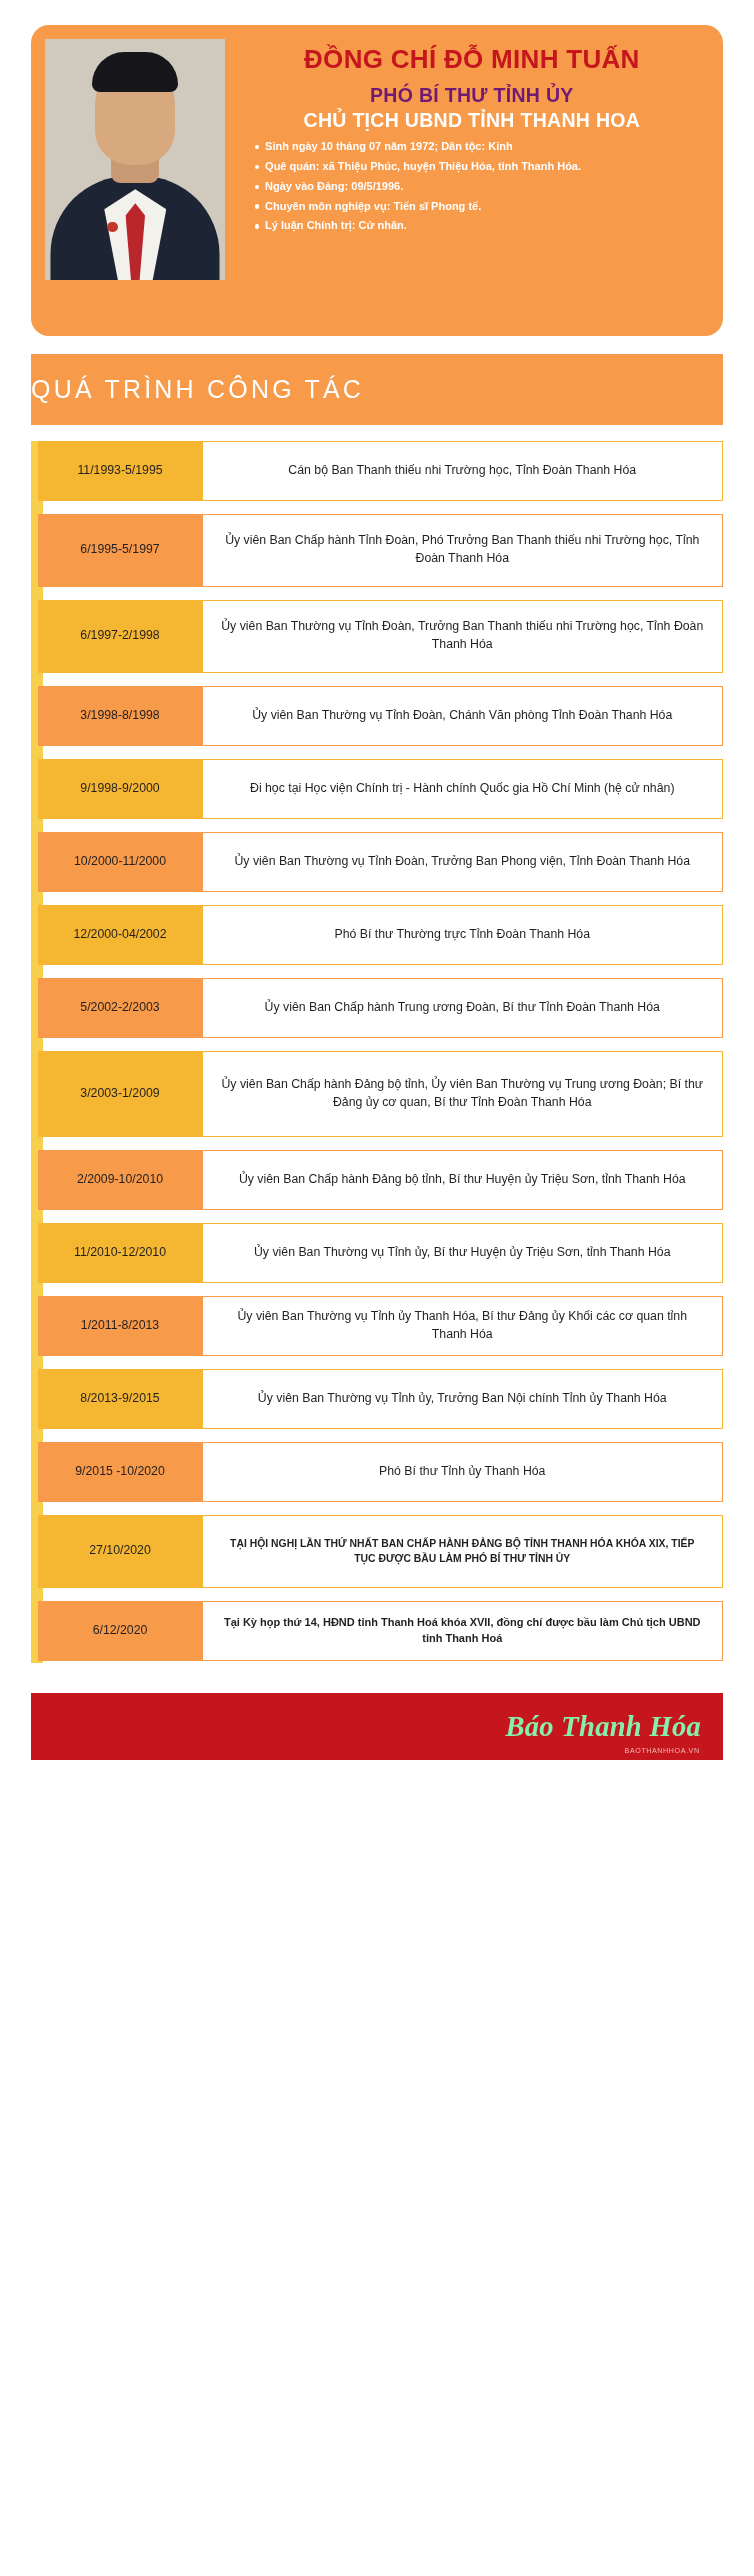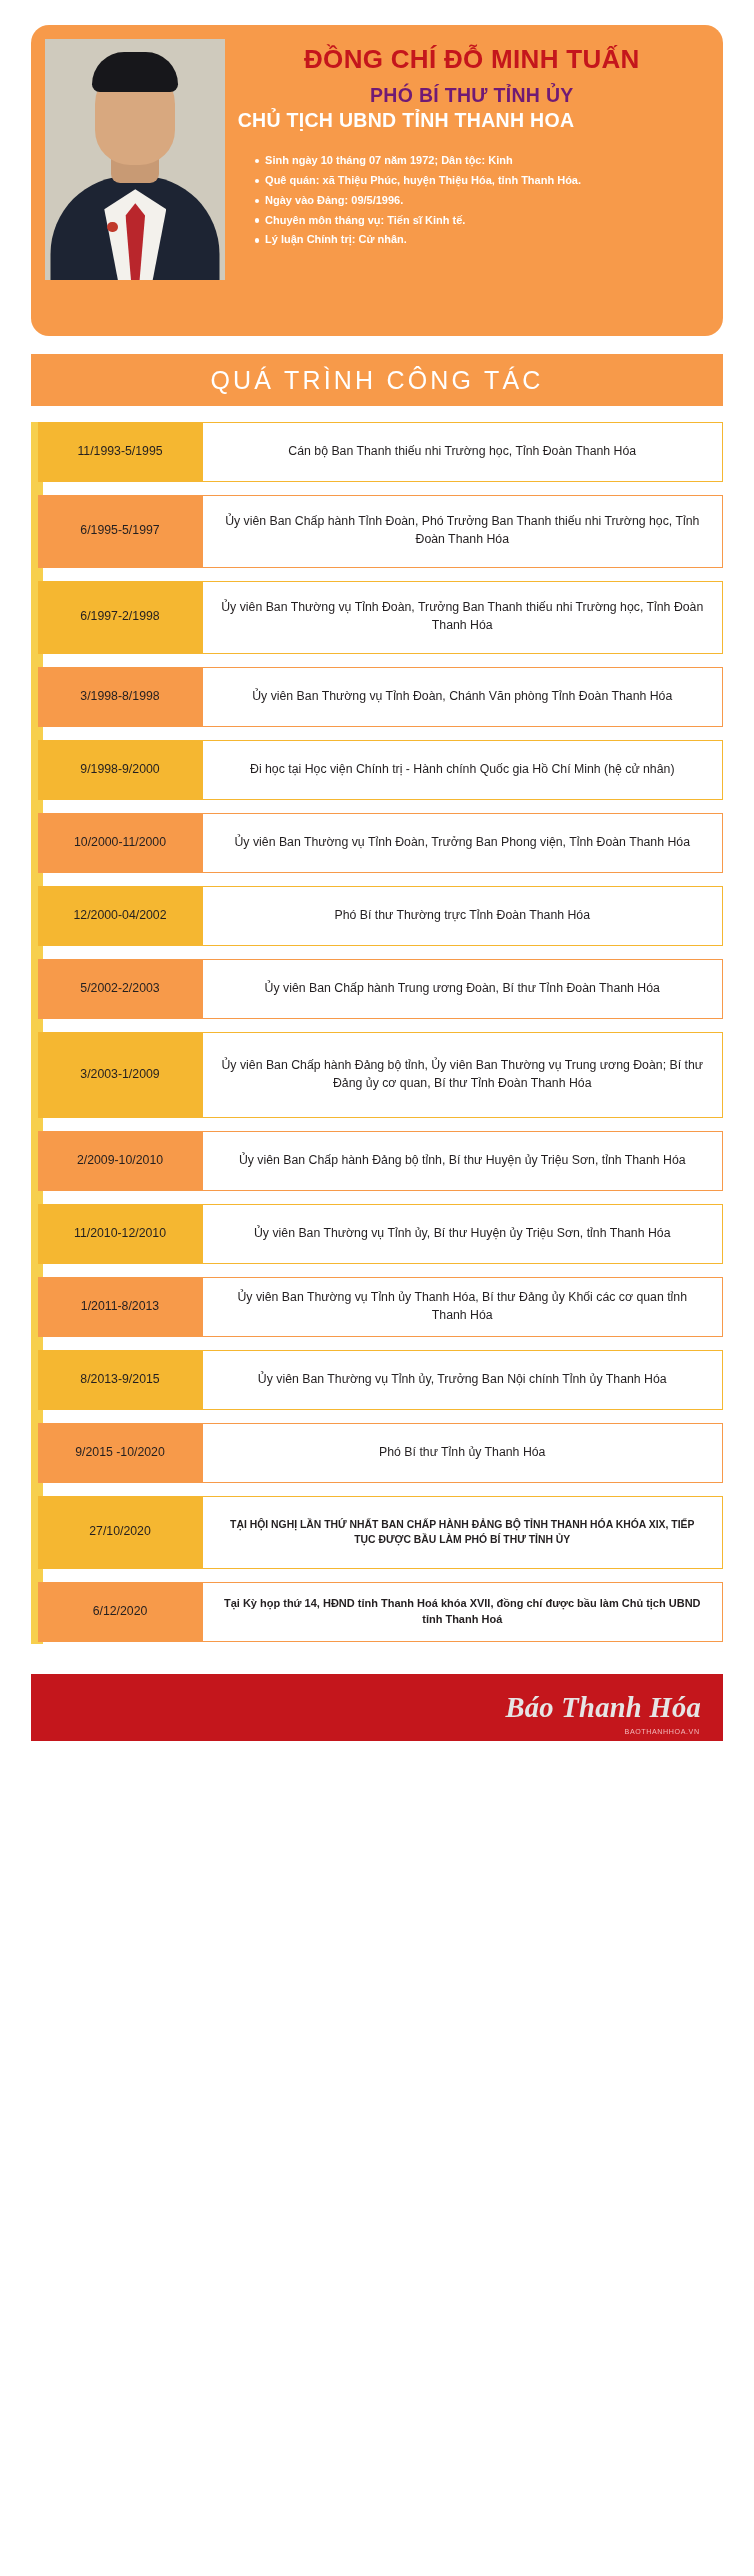--- a/index.html
+++ b/index.html
@@ -118,24 +118,24 @@
     font-size: 19.5px;
     font-weight: bold;
     text-align: center;
     line-height: 1.25;
     letter-spacing: 0.3px;
   }
   .title-3 {
     color: #ffffff;
     font-size: 19.5px;
     font-weight: bold;
-    text-align: left;
+    text-align: center;
     line-height: 1.25;
     letter-spacing: 0.3px;
-    margin-bottom: 21px;
+    margin-bottom: 7px;
   }
   .bio-list {
     list-style: none;
     margin: 0;
     padding: 0 0 0 17px;
   }
   .bio-list li {
     position: relative;
     color: #ffffff;
     font-size: 11px;
@@ -150,24 +150,23 @@
     left: 0; top: 5.8px;
     width: 4.5px; height: 4.5px;
     background: #ffffff;
     border-radius: 50%;
   }
 
   
   .section-bar {
     margin: 18px 31px 0 31px;
     background: #f79a4a;
-    height: 52px;
+    height: 71px;
     display: flex;
     align-items: center;
-    justify-content: center;
   }
   .section-bar span {
     color: #ffffff;
     font-size: 25px;
     letter-spacing: 3.2px;
     font-weight: normal;
   }
 
   
   .timeline {
@@ -230,21 +229,21 @@
     margin: 3.9px 31px 0 31px;
     height: 67px;
     background: #c4161c;
     display: flex;
     align-items: center;
     justify-content: flex-end;
     padding-right: 22px;
     position: relative;
   }
   .footer .logo {
-    color: #e5e5e5;
+    color: #86efac;
     font-family: "Liberation Serif", serif;
     font-size: 28.5px;
     font-weight: bold;
     font-style: italic;
     letter-spacing: 0.3px;
   }
   .footer .url {
     position: absolute;
     right: 23.4px;
     bottom: 5.2px;
@@ -274,21 +273,21 @@
 
     <div class="header-right">
       <div class="title-1">ĐỒNG CHÍ ĐỖ MINH TUẤN</div>
       <div class="title-2">PHÓ BÍ THƯ TỈNH ỦY</div>
       <div class="title-3">CHỦ TỊCH UBND TỈNH THANH HOA</div>
 
       <ul class="bio-list">
         <li>Sinh ngày 10 tháng 07 năm 1972; Dân tộc: Kinh</li>
         <li>Quê quán: xã Thiệu Phúc, huyện Thiệu Hóa, tỉnh Thanh Hóa.</li>
         <li>Ngày vào Đảng: 09/5/1996.</li>
-        <li>Chuyên môn tháng vụ: Tiến sĩ Kinh tế.</li>
+        <li>Chuyên môn nghiệp vụ: Tiến sĩ Phong tế.</li>
         <li>Lý luận Chính trị: Cử nhân.</li>
       </ul>
     </div>
   </div>
 
   <div class="section-bar">
     <span>QUÁ TRÌNH CÔNG TÁC</span>
   </div>
 
   <div class="timeline">

